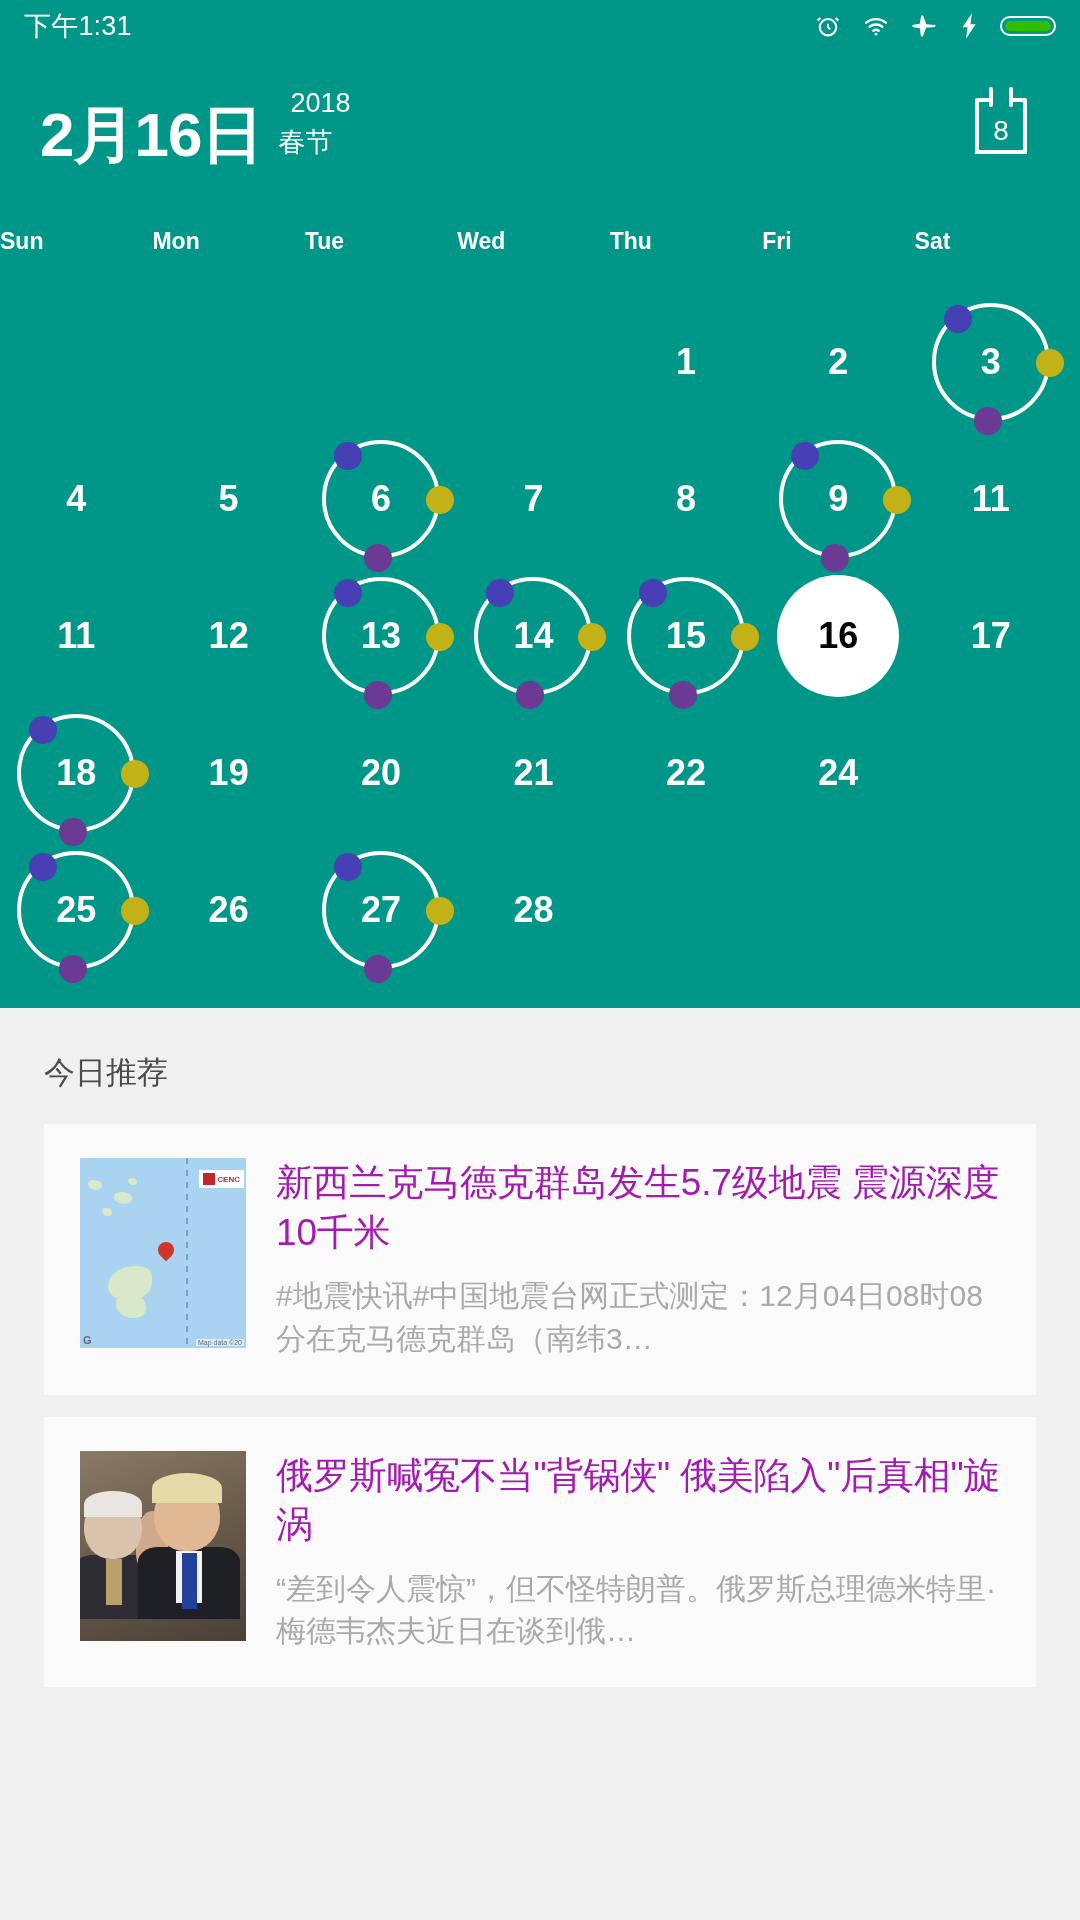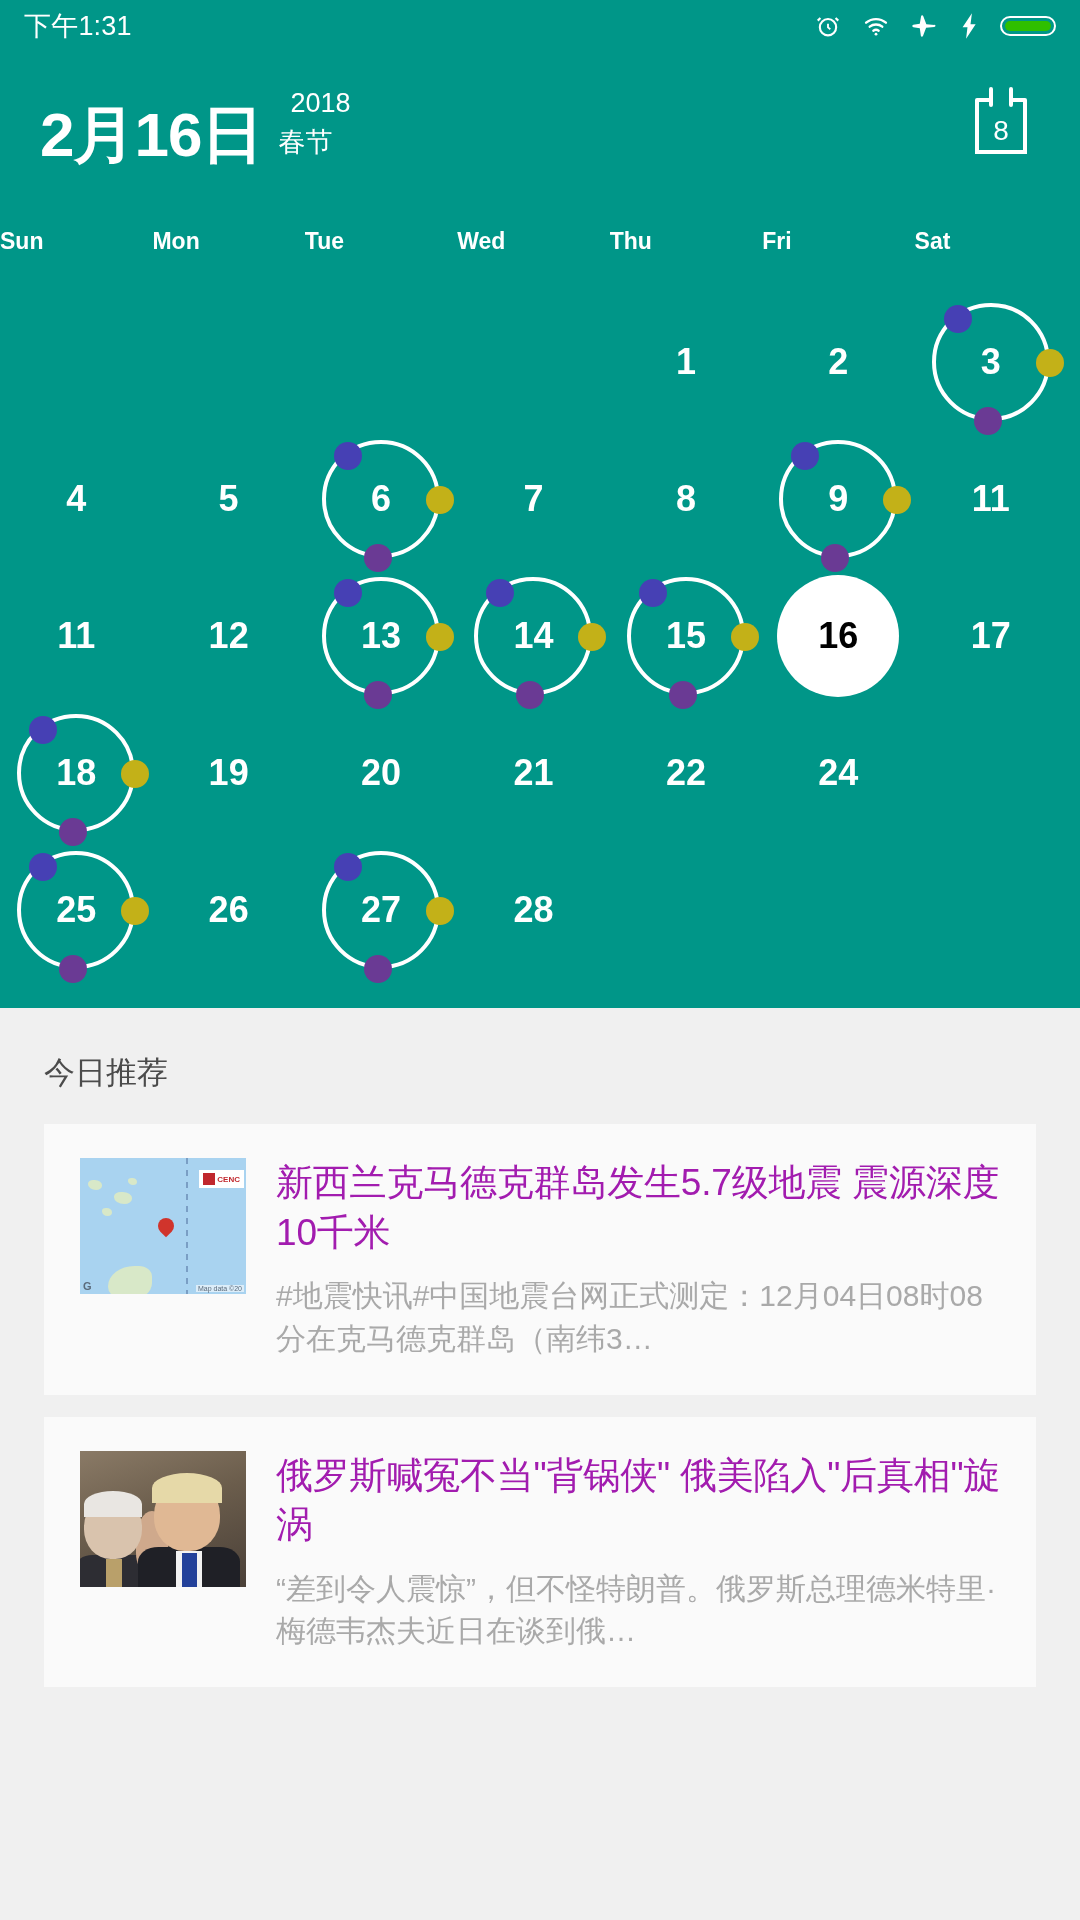--- a/index.html
+++ b/index.html
@@ -78,21 +78,21 @@
   .reco { background:#f0f0f0; padding:44px 0 0 0; }
   .reco-title {
     font-size:31px; color:#4b4b4b;
     padding:0 44px 30px 44px; font-weight:400;
   }
 
   .card {
     background:#fafafa; margin:0 44px 22px 44px;
     display:flex; padding:34px 32px 34px 36px; gap:30px;
   }
-  .thumb { width:166px; flex:0 0 166px; height:136px; overflow:hidden; position:relative; }
+  .thumb { width:166px; flex:0 0 166px; height:190px; overflow:hidden; position:relative; }
   .card-body { flex:1; min-width:0; }
   .card-title {
     font-size:37px; line-height:1.34; color:#a21caf;
     font-weight:400; letter-spacing:-.2px;
   }
   .card-desc {
     margin-top:18px; font-size:30px; line-height:1.42;
     color:#a9a9a9; font-weight:400;
   }
 

